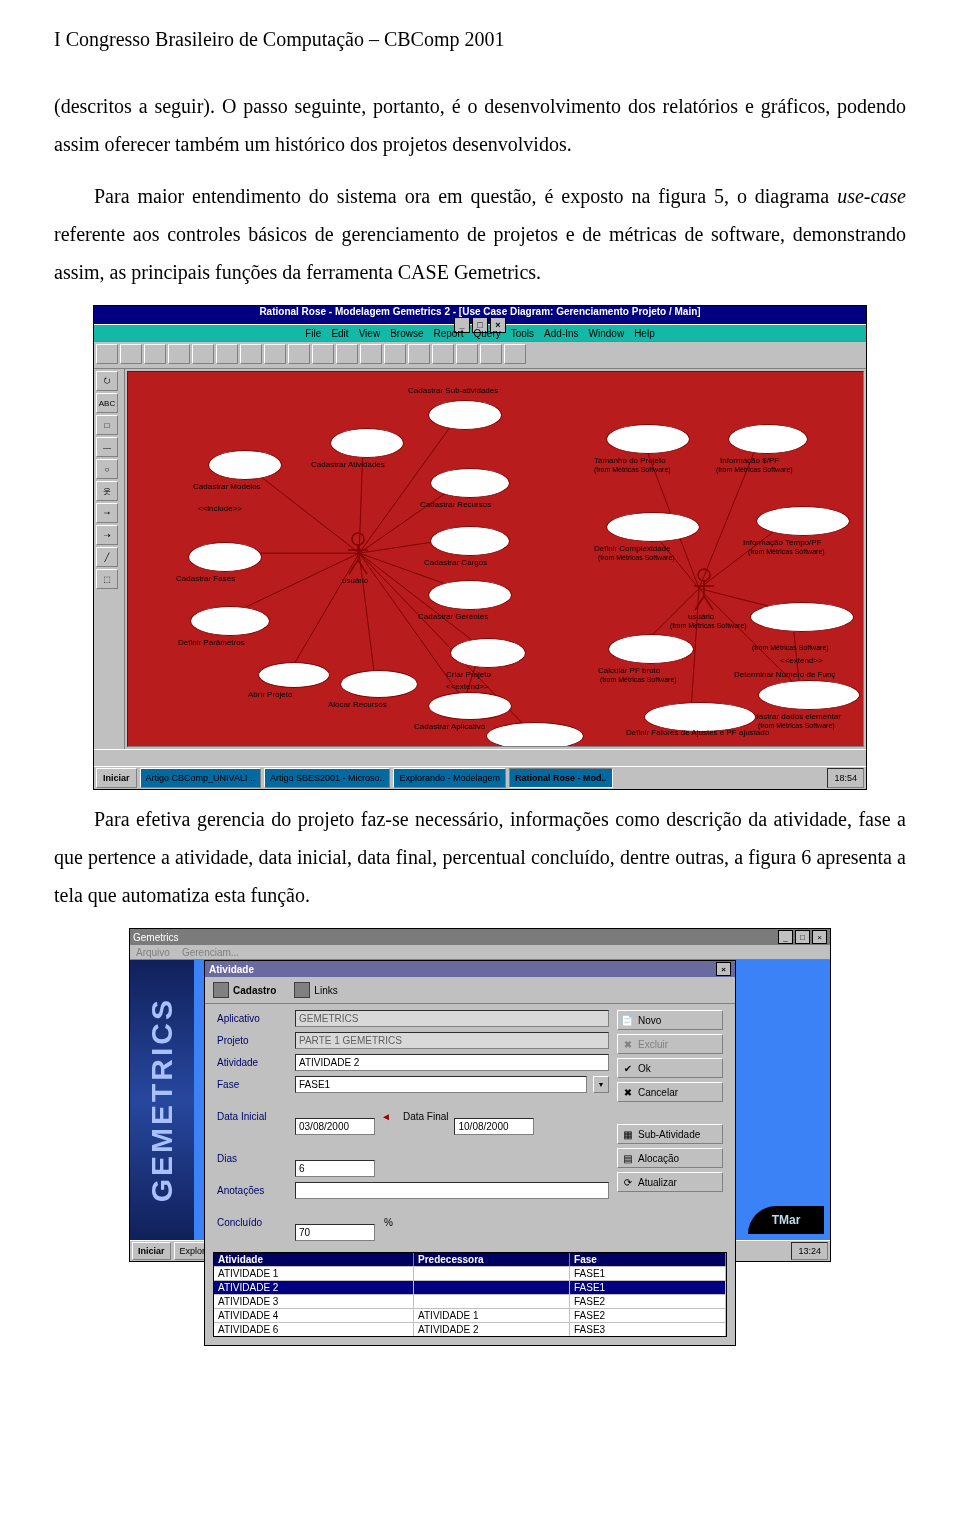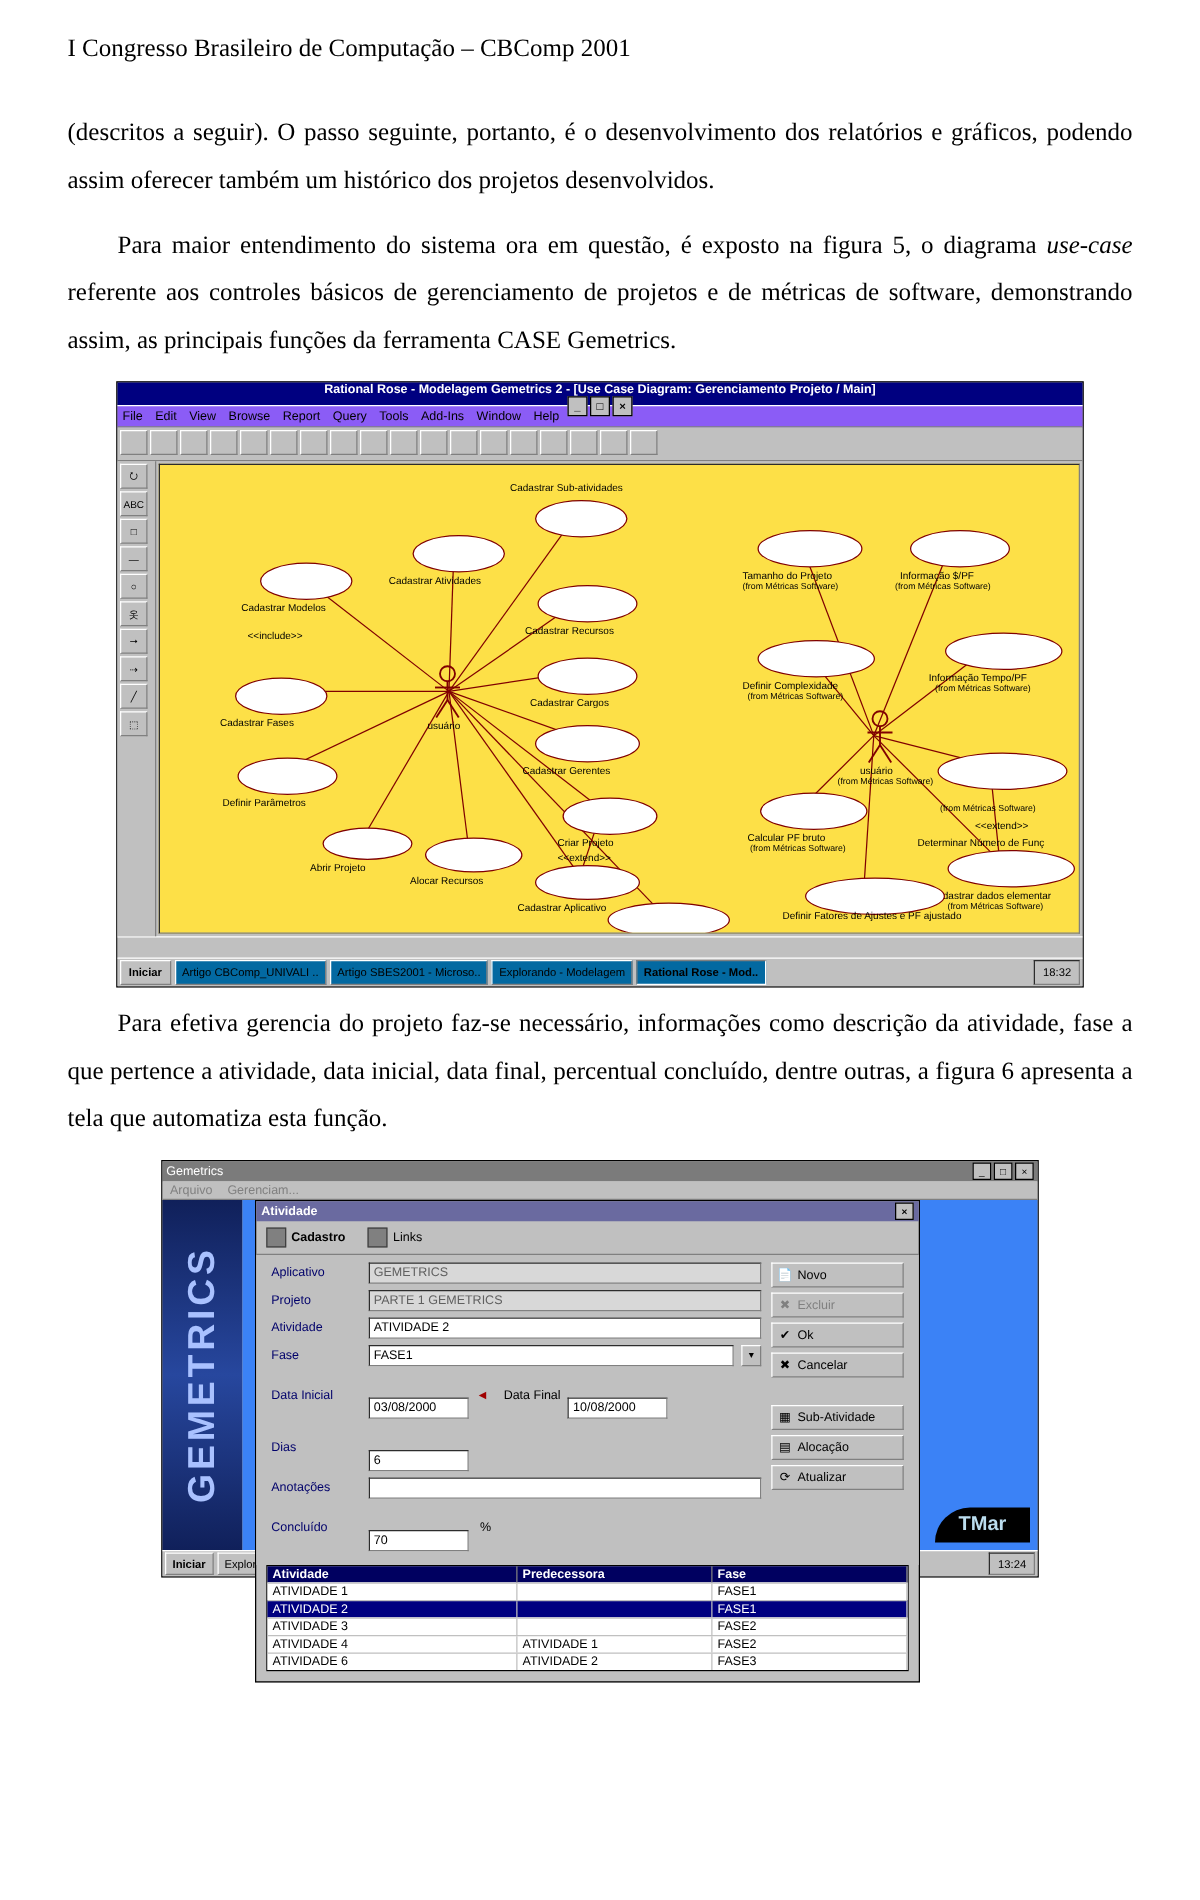--- a/index.html
+++ b/index.html
@@ -7,28 +7,28 @@
   .page-header{font-size:20px;margin-bottom:36px;}
   p.body-text{font-size:20px;line-height:1.9;margin:0 0 14px 0;text-align:justify;}
   .italic{font-style:italic;}
   .figure{margin:14px auto 10px auto;}
   .fig-caption{text-align:center;font-size:20px;margin:8px 0 30px 0;}
   
   .win{border:1px solid #000;background:#c0c0c0;font-family:Tahoma,Arial,sans-serif;font-size:10px;color:#000;width:772px;margin:0 auto;}
   .titlebar{height:18px;background:#000080;color:#fff;display:flex;align-items:center;justify-content:space-between;padding:0 2px;font-weight:bold;font-size:10px;flex-direction:column;}
   .titlebar .ctrls{display:flex;gap:2px;}
   .titlebar .ctrls span{width:14px;height:14px;background:#c0c0c0;border:1px solid #000;display:flex;align-items:center;justify-content:center;color:#000;font-size:9px;line-height:1;}
-  .menubar{height:16px;background:#8b5cf6;border-top:1px solid #fff;border-bottom:1px solid #808080;display:flex;gap:10px;padding:0 4px;align-items:center;font-size:10px;}
+  .menubar{height:16px;background:#14b8a6;border-top:1px solid #fff;border-bottom:1px solid #808080;display:flex;gap:10px;padding:0 4px;align-items:center;font-size:10px;justify-content:center;}
   .menubar span{cursor:default;}
   .toolbar{height:22px;background:#c0c0c0;border-bottom:1px solid #808080;display:flex;gap:2px;padding:2px;}
   .toolbar .btn{width:20px;height:18px;background:#c0c0c0;border:1px solid #808080;border-top-color:#fff;border-left-color:#fff;}
   .rose-body{display:flex;height:380px;background:#c0c0c0;}
   .rose-left{width:26px;background:#c0c0c0;border-right:1px solid #808080;display:flex;flex-direction:column;gap:2px;padding:2px;}
   .rose-left .tbtn{width:20px;height:18px;background:#c0c0c0;border:1px solid #808080;border-top-color:#fff;border-left-color:#fff;font-size:8px;display:flex;align-items:center;justify-content:center;}
-  .rose-canvas{flex:1;background:#fde047;position:relative;border:1px inset #808080;margin:2px;overflow:hidden;}
+  .rose-canvas{flex:1;background:#b91c1c;position:relative;border:1px inset #808080;margin:2px;overflow:hidden;}
   .uc{position:absolute;border:1.5px solid #800000;border-radius:50%;background:#fff;}
   .uclabel{position:absolute;font-size:8px;text-align:center;white-space:nowrap;color:#000;}
   .sublabel{position:absolute;font-size:7px;text-align:center;color:#000;white-space:nowrap;}
   .actor{position:absolute;}
   .actor svg{display:block;}
   .conn{position:absolute;left:0;top:0;width:100%;height:100%;}
   .conn line{stroke:#800000;stroke-width:1;}
   .statusbar{height:16px;background:#c0c0c0;border-top:1px solid #fff;}
   .taskbar{height:22px;background:#c0c0c0;border-top:1px solid #fff;display:flex;align-items:center;gap:3px;padding:0 2px;font-size:9px;}
   .taskbar .start{height:18px;padding:0 6px;background:#c0c0c0;border:1px solid #808080;border-top-color:#fff;border-left-color:#fff;display:flex;align-items:center;font-weight:bold;}
@@ -72,21 +72,21 @@
   .dlg-grid .ghead div{padding:1px 4px;border-right:1px solid #808080;}
   .dlg-grid .ghead .c1{flex:1.3;}
   .dlg-grid .ghead .c2{flex:1;}
   .dlg-grid .ghead .c3{flex:1;}
   .dlg-grid .grow{display:flex;font-size:10px;background:#fff;border-top:1px solid #c0c0c0;}
   .dlg-grid .grow div{padding:1px 4px;border-right:1px solid #c0c0c0;}
   .dlg-grid .grow.sel{background:#000080;color:#fff;}
   .dlg-grid .grow .c1{flex:1.3;}
   .dlg-grid .grow .c2{flex:1;}
   .dlg-grid .grow .c3{flex:1;}
-  .gem-logo{position:absolute;right:6px;bottom:6px;width:76px;height:28px;background:#000;color:#bde;font-family:Arial;font-weight:bold;font-size:16px;display:flex;align-items:center;justify-content:center;border-top-left-radius:40px;}
+  .gem-logo{position:absolute;right:6px;bottom:6px;width:76px;height:28px;background:#000;color:#bde;font-family:Arial;font-weight:bold;font-size:12px;display:flex;align-items:center;justify-content:center;border-top-left-radius:40px;}
   .gem-taskbar{height:20px;background:#c0c0c0;border-top:1px solid #fff;display:flex;align-items:center;gap:3px;padding:0 2px;font-size:9px;}
   .gem-taskbar .task{height:16px;padding:0 5px;background:#c0c0c0;border:1px solid #808080;border-top-color:#fff;border-left-color:#fff;display:flex;align-items:center;white-space:nowrap;overflow:hidden;}
   .gem-taskbar .task.start{font-weight:bold;}
   .gem-taskbar .task.active{border-top-color:#808080;border-left-color:#808080;border-bottom-color:#fff;border-right-color:#fff;font-weight:bold;}
   .gem-taskbar .clock{margin-left:auto;padding:0 6px;height:16px;border:1px inset #808080;display:flex;align-items:center;}
 </style>
 </head>
 <body>
 
 <div class="page">
@@ -254,21 +254,21 @@
       </div>
       <div class="statusbar"></div>
       <div class="taskbar">
         <div class="start">Iniciar</div>
         <div id="rose-tasks" style="display:flex;gap:3px;">
             <div class="task">Artigo CBComp_UNIVALI ..</div>
             <div class="task">Artigo SBES2001 - Microso..</div>
             <div class="task">Explorando - Modelagem</div>
             <div class="task active">Rational Rose - Mod..</div>
           </div>
-        <div class="clock">18:32</div>
+        <div class="clock">18:54</div>
       </div>
     </div>
   </div>
 
   <p class="body-text" style="text-indent:40px;">Para efetiva gerencia do projeto faz-se necessário, informações como descrição da atividade, fase a que pertence a atividade, data inicial, data final, percentual concluído, dentre outras, a figura 6 apresenta a tela que automatiza esta função.</p>
 
   <div class="figure">
     <div class="gem-outer">
       <div class="gem-titlebar">
         <span>Gemetrics</span>

